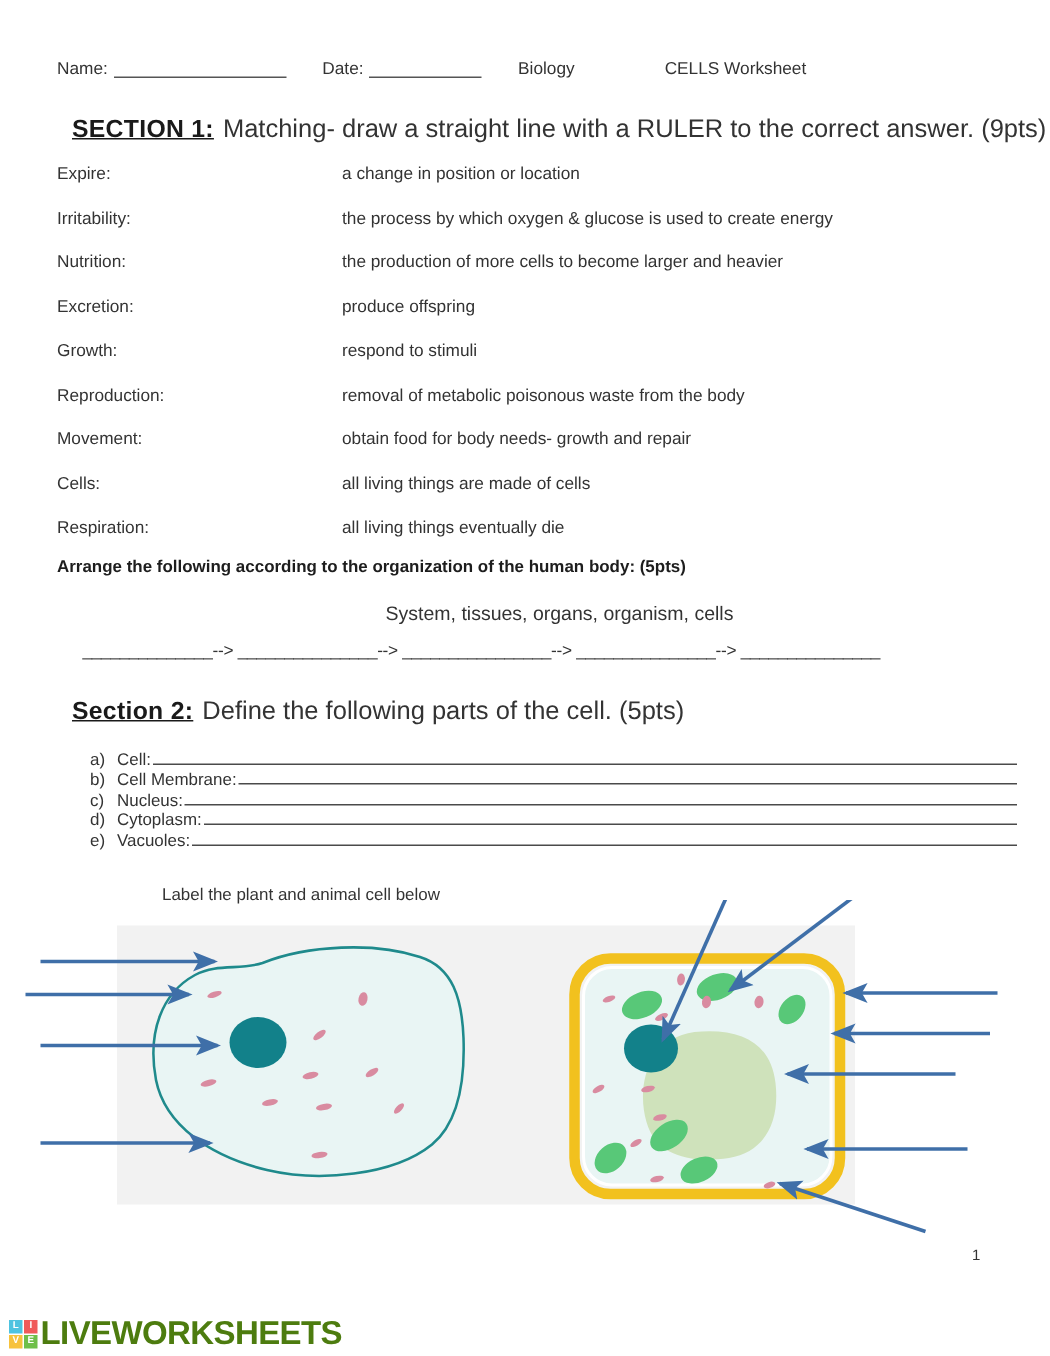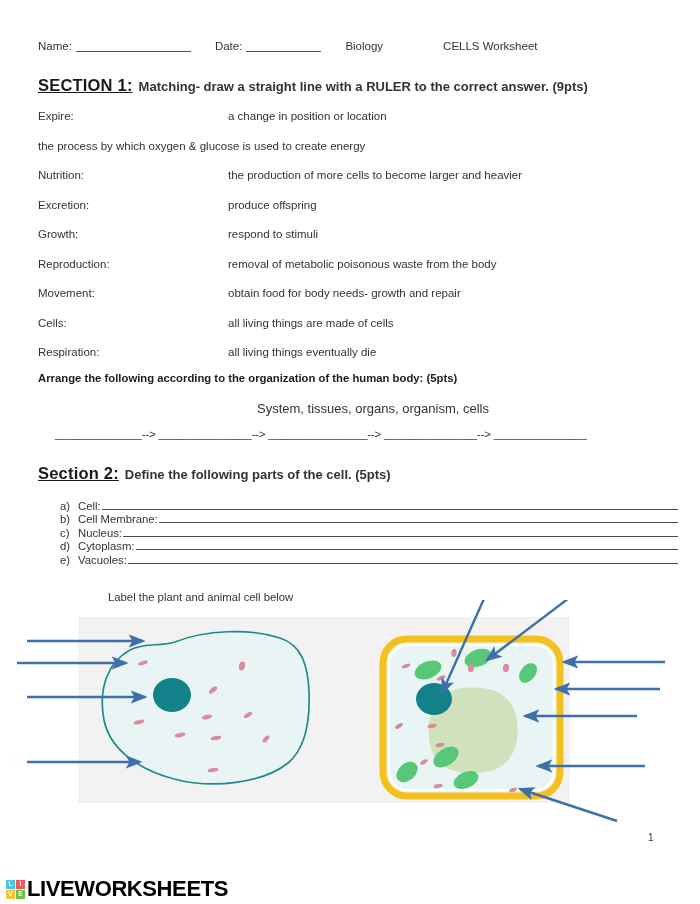--- a/index.html
+++ b/index.html
@@ -42,37 +42,36 @@
     margin: 0 0 0 4px;
   }
   .rule.name { width: 115px; }
   .rule.date { width: 75px; }
   .gap-a { width: 24px; }
   .gap-b { width: 60px; }
 
   
   .sec-head {
     position: absolute;
-    left: 38px;
+    left: 48px;
     display: flex;
     align-items: baseline;
     white-space: nowrap;
   }
   .sec-head .big {
     font-size: 16.5px;
     font-weight: bold;
     text-decoration: underline;
     color: #1a1a1a;
     letter-spacing: .2px;
   }
   .sec-head .sub {
-    font-size: 13px;
+    font-size: 17px;
     margin-left: 6px;
     color: #333;
-    font-weight: bold;
   }
   #sec1 { top: 76px; }
   #sec2 { top: 464px; }
 
   
   .match {
     position: absolute;
     left: 38px;
     right: 20px;
     top: 110px;
@@ -189,21 +188,21 @@
     align-items: center;
     justify-content: center;
     font-size: 6.5px;
     font-weight: bold;
     color: #ffffff;
     line-height: 1;
   }
   .lw-word {
     font-size: 22px;
     font-weight: bold;
-    color: #000000;
+    color: #4d7c0f;
     letter-spacing: -0.4px;
     margin-left: 2px;
     font-family: "Liberation Sans", sans-serif;
   }
 </style>
 </head>
 <body>
 
 <div class="page">
 
@@ -223,20 +222,21 @@
     <span class="big">SECTION 1:</span>
     <span class="sub">Matching- draw a straight line with a RULER to the correct answer. (9pts)</span>
   </div>
 
   <div class="match" id="match-list">
       <div class="match-row">
         <span class="term">Expire:</span>
         <span class="def">a change in position or location</span>
       </div>
       <div class="match-row">
+        <span class="term">Irritability:</span>
         <span class="def">the process by which oxygen &amp; glucose is used to create energy</span>
       </div>
       <div class="match-row">
         <span class="term">Nutrition:</span>
         <span class="def">the production of more cells to become larger and heavier</span>
       </div>
       <div class="match-row">
         <span class="term">Excretion:</span>
         <span class="def">produce offspring</span>
       </div>

